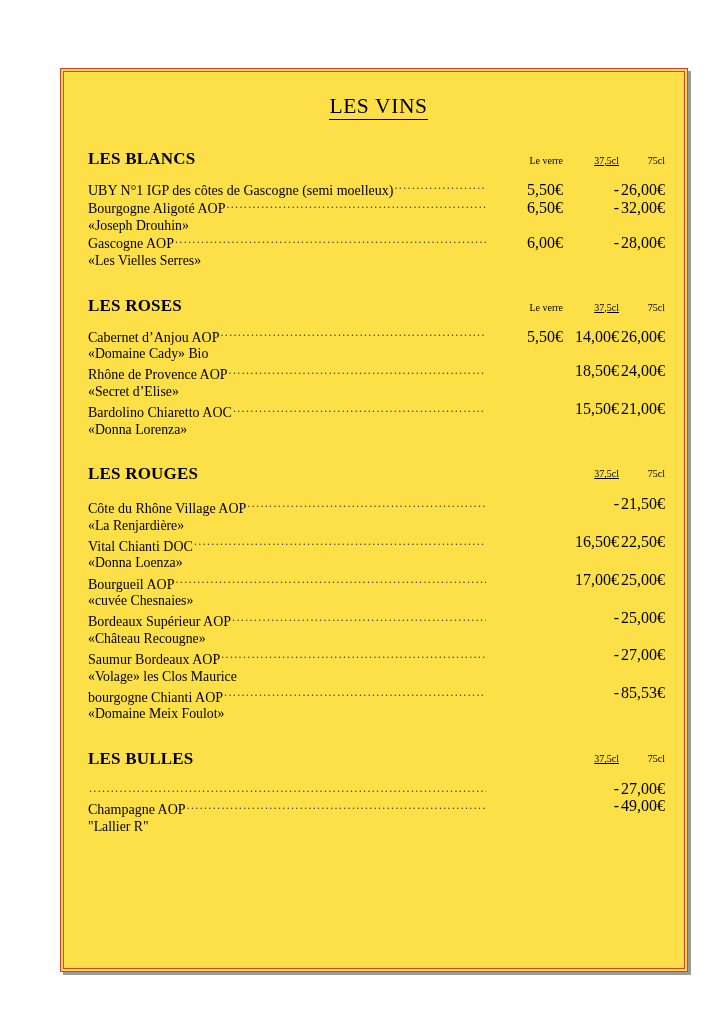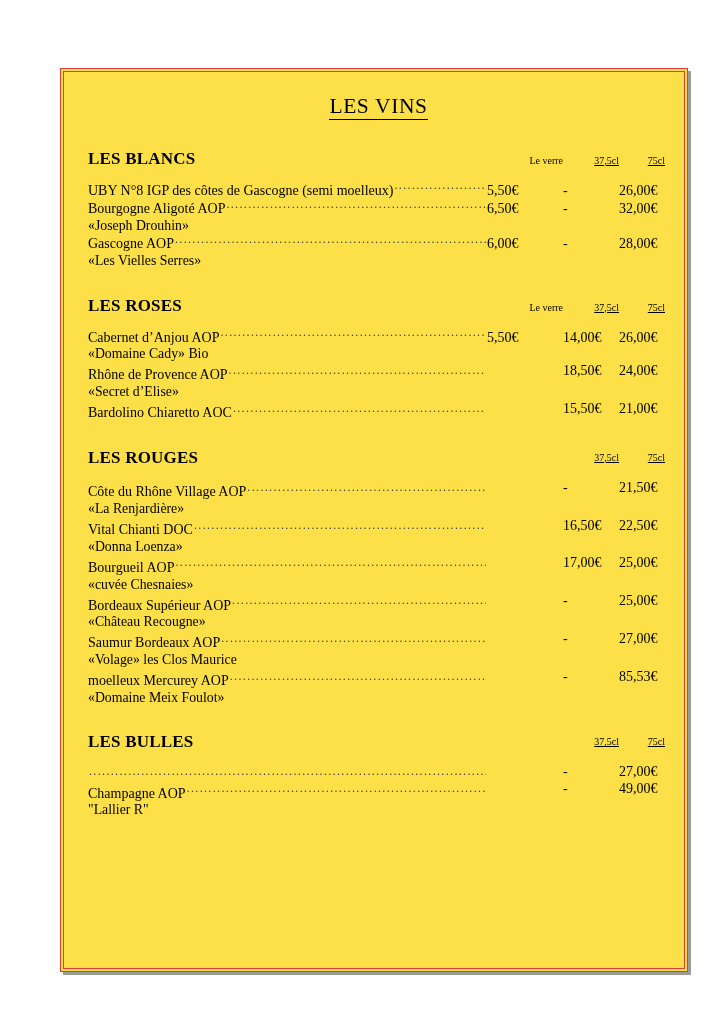--- a/index.html
+++ b/index.html
@@ -79,21 +79,21 @@
     margin-left: auto;
     display: flex;
     font-weight: 400;
     font-size: 10px;
   }
   .col-h {
     text-align: right;
   }
   .col-h.verre { width: 76px; }
   .col-h.c375  { width: 56px; text-decoration: underline; }
-  .col-h.c75   { width: 46px; text-decoration: underline; }
+  .col-h.c75   { width: 46px; }
 
   .items {
     margin-top: 12px;
   }
   .item-row {
     display: flex;
     align-items: baseline;
     font-size: 14px;
     line-height: 16.6px;
     white-space: nowrap;
@@ -121,22 +121,22 @@
     letter-spacing: 1.35px;
     color: #3a3a3a;
     white-space: nowrap;
   }
 
   .prices {
     flex: 0 0 auto;
     display: flex;
   }
   .price {
-    text-align: left;
-    font-size: 14px;
+    text-align: right;
+    font-size: 16px;
   }
   .price.verre { width: 76px; }
   .price.c375  { width: 56px; }
   .price.c75   { width: 46px; }
 
   .sub-line {
     font-size: 13.8px;
     line-height: 16.6px;
     white-space: nowrap;
   }
@@ -158,21 +158,21 @@
           <div class="section-head">
             <div class="section-title">LES BLANCS</div>
             <div class="section-cols">
               <div class="col-h verre">Le verre</div>
               <div class="col-h c375">37,5cl</div>
               <div class="col-h c75">75cl</div>
             </div>
           </div>
           <div class="items">
             <div class="item-row">
-              <span class="item-name">UBY N°8 IGP des côtes de Gascogne (semi moelleux)</span>
+              <span class="item-name">UBY N°1 IGP des côtes de Gascogne (semi moelleux)</span>
               <span class="leader"></span>
               <span class="prices">
                 <span class="price verre">5,50€</span>
                 <span class="price c375">-</span>
                 <span class="price c75">26,00€</span>
               </span>
             </div>
             <div class="item-row">
               <span class="item-name">Bourgogne Aligoté AOP</span>
               <span class="leader"></span>
@@ -227,20 +227,21 @@
             <div class="sub-line">«Secret d’Elise»</div>
             <div class="item-row">
               <span class="item-name">Bardolino Chiaretto AOC</span>
               <span class="leader"></span>
               <span class="prices">
                 <span class="price verre"></span>
                 <span class="price c375">15,50€</span>
                 <span class="price c75">21,00€</span>
               </span>
             </div>
+            <div class="sub-line">«Donna Lorenza»</div>
           </div>
         </div>
         <div class="section" style="margin-top: 26px;">
           <div class="section-head">
             <div class="section-title">LES ROUGES</div>
             <div class="section-cols">
               <div class="col-h verre"></div>
               <div class="col-h c375">37,5cl</div>
               <div class="col-h c75">75cl</div>
             </div>
@@ -290,21 +291,21 @@
               <span class="item-name">Saumur Bordeaux AOP</span>
               <span class="leader"></span>
               <span class="prices">
                 <span class="price verre"></span>
                 <span class="price c375">-</span>
                 <span class="price c75">27,00€</span>
               </span>
             </div>
             <div class="sub-line">«Volage» les Clos Maurice</div>
             <div class="item-row">
-              <span class="item-name">moelleux Mercurey AOP</span>
+              <span class="item-name">bourgogne Chianti AOP</span>
               <span class="leader"></span>
               <span class="prices">
                 <span class="price verre"></span>
                 <span class="price c375">-</span>
                 <span class="price c75">85,53€</span>
               </span>
             </div>
             <div class="sub-line">«Domaine Meix Foulot»</div>
           </div>
         </div>

